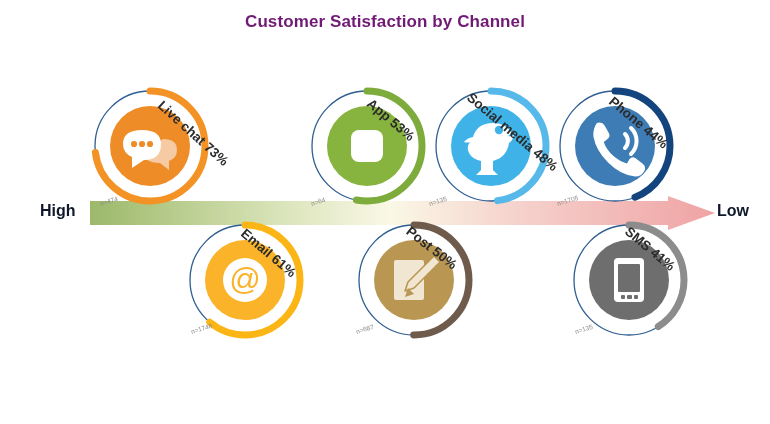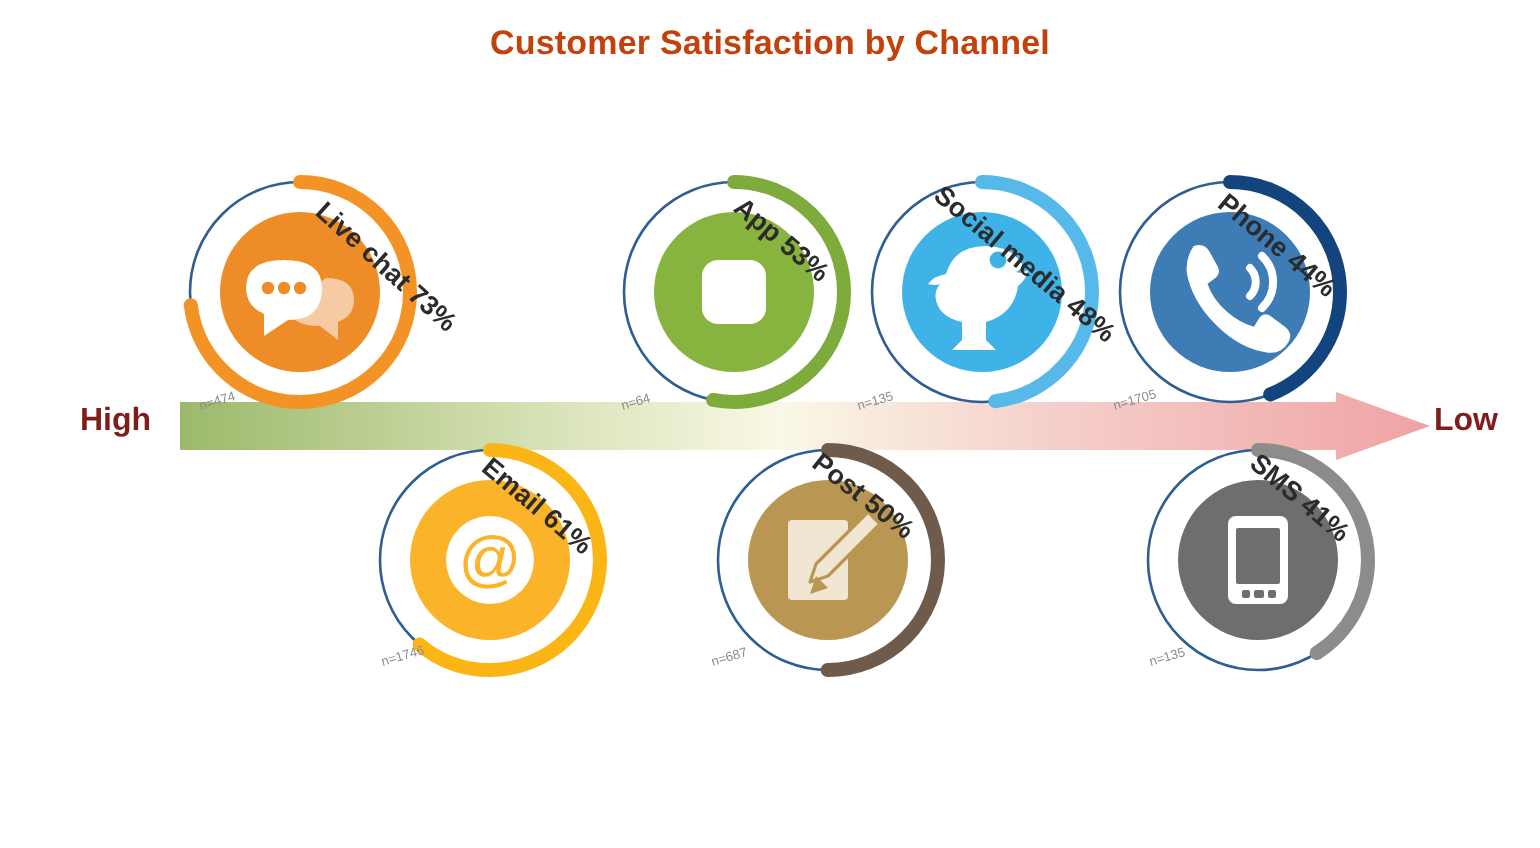--- a/index.html
+++ b/index.html
@@ -5,28 +5,28 @@
   html,body{margin:0;padding:0;}
   body{
     width:770px;height:424px;background:#ffffff;overflow:hidden;position:relative;
     font-family:"Liberation Sans","DejaVu Sans",sans-serif;
   }
   #stage{position:absolute;left:0;top:0;width:770px;height:424px;}
 
   
   #chart-title{
     position:absolute;left:0;top:12px;width:770px;text-align:center;
-    font-size:17px;font-weight:bold;color:#c2410c;letter-spacing:.1px;
+    font-size:17px;font-weight:bold;color:#701a75;letter-spacing:.1px;
   }
 
   
   #arrow-band{position:absolute;left:90px;top:196px;width:625px;height:34px;}
   #arrow-band svg{display:block;}
   .axis-label{
-    position:absolute;top:202px;font-size:16px;font-weight:bold;color:#7f1d1d;
+    position:absolute;top:202px;font-size:16px;font-weight:bold;color:#0f172a;
   }
   #label-high{left:40px;}
   #label-low{left:717px;}
 
   
   .donut{position:absolute;width:128px;height:128px;}
   .donut svg{position:absolute;left:0;top:0;overflow:visible;}
   .ring-label{
     position:absolute;white-space:nowrap;font-size:13.5px;font-weight:bold;
     color:#2b2b2b;transform-origin:0 50%;

